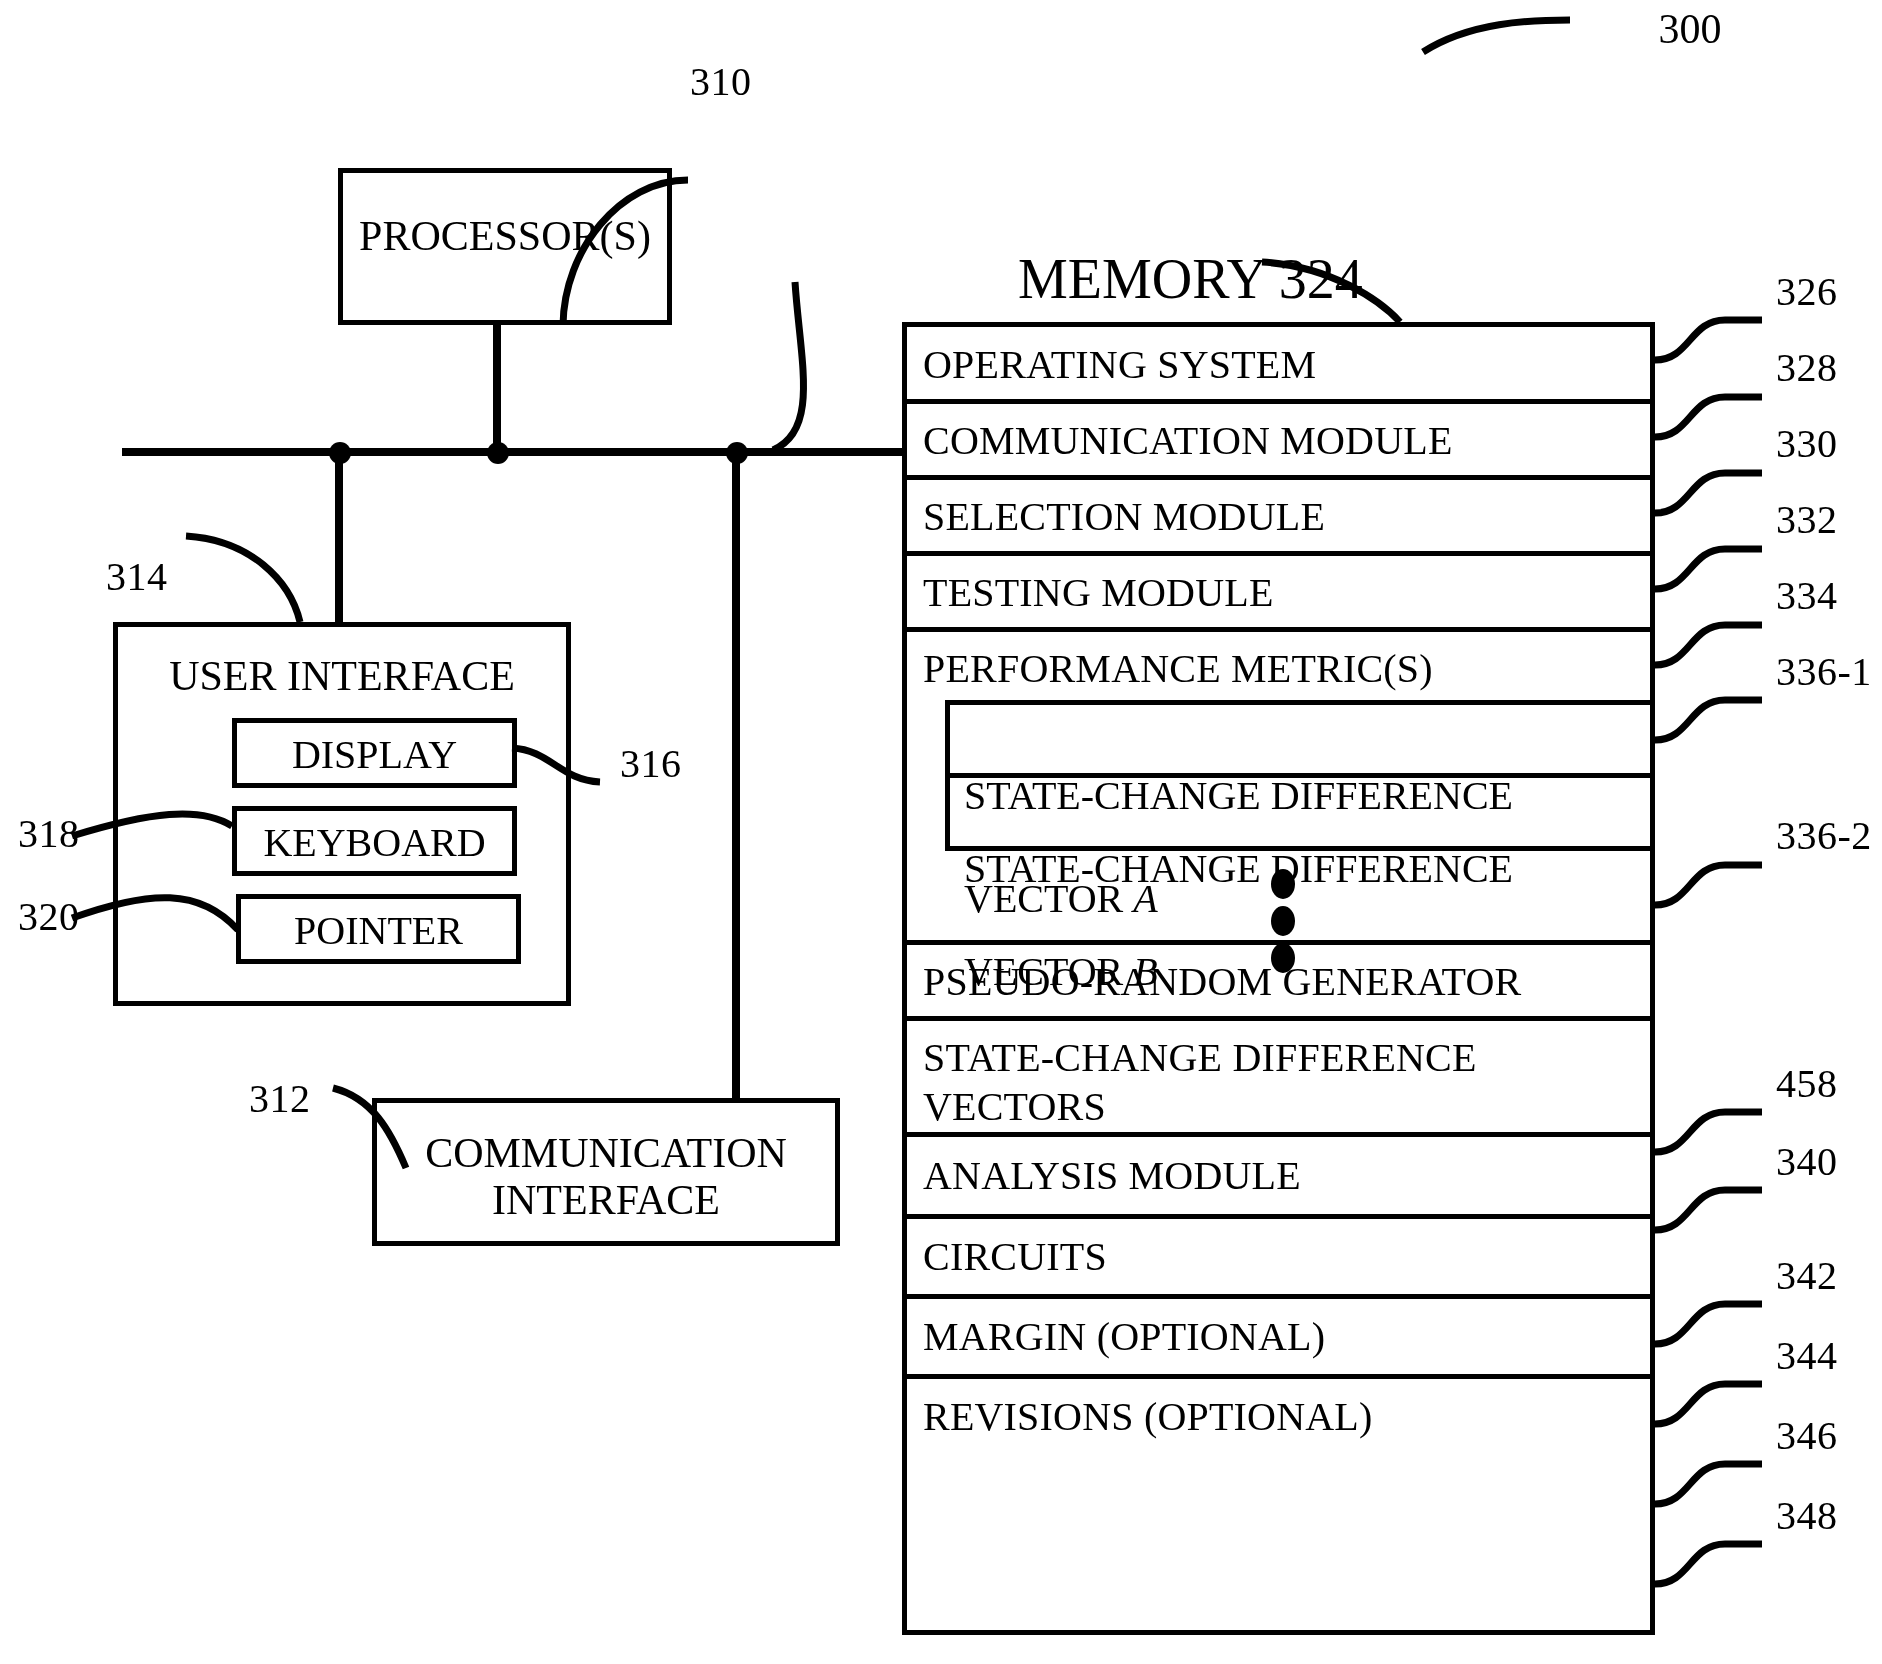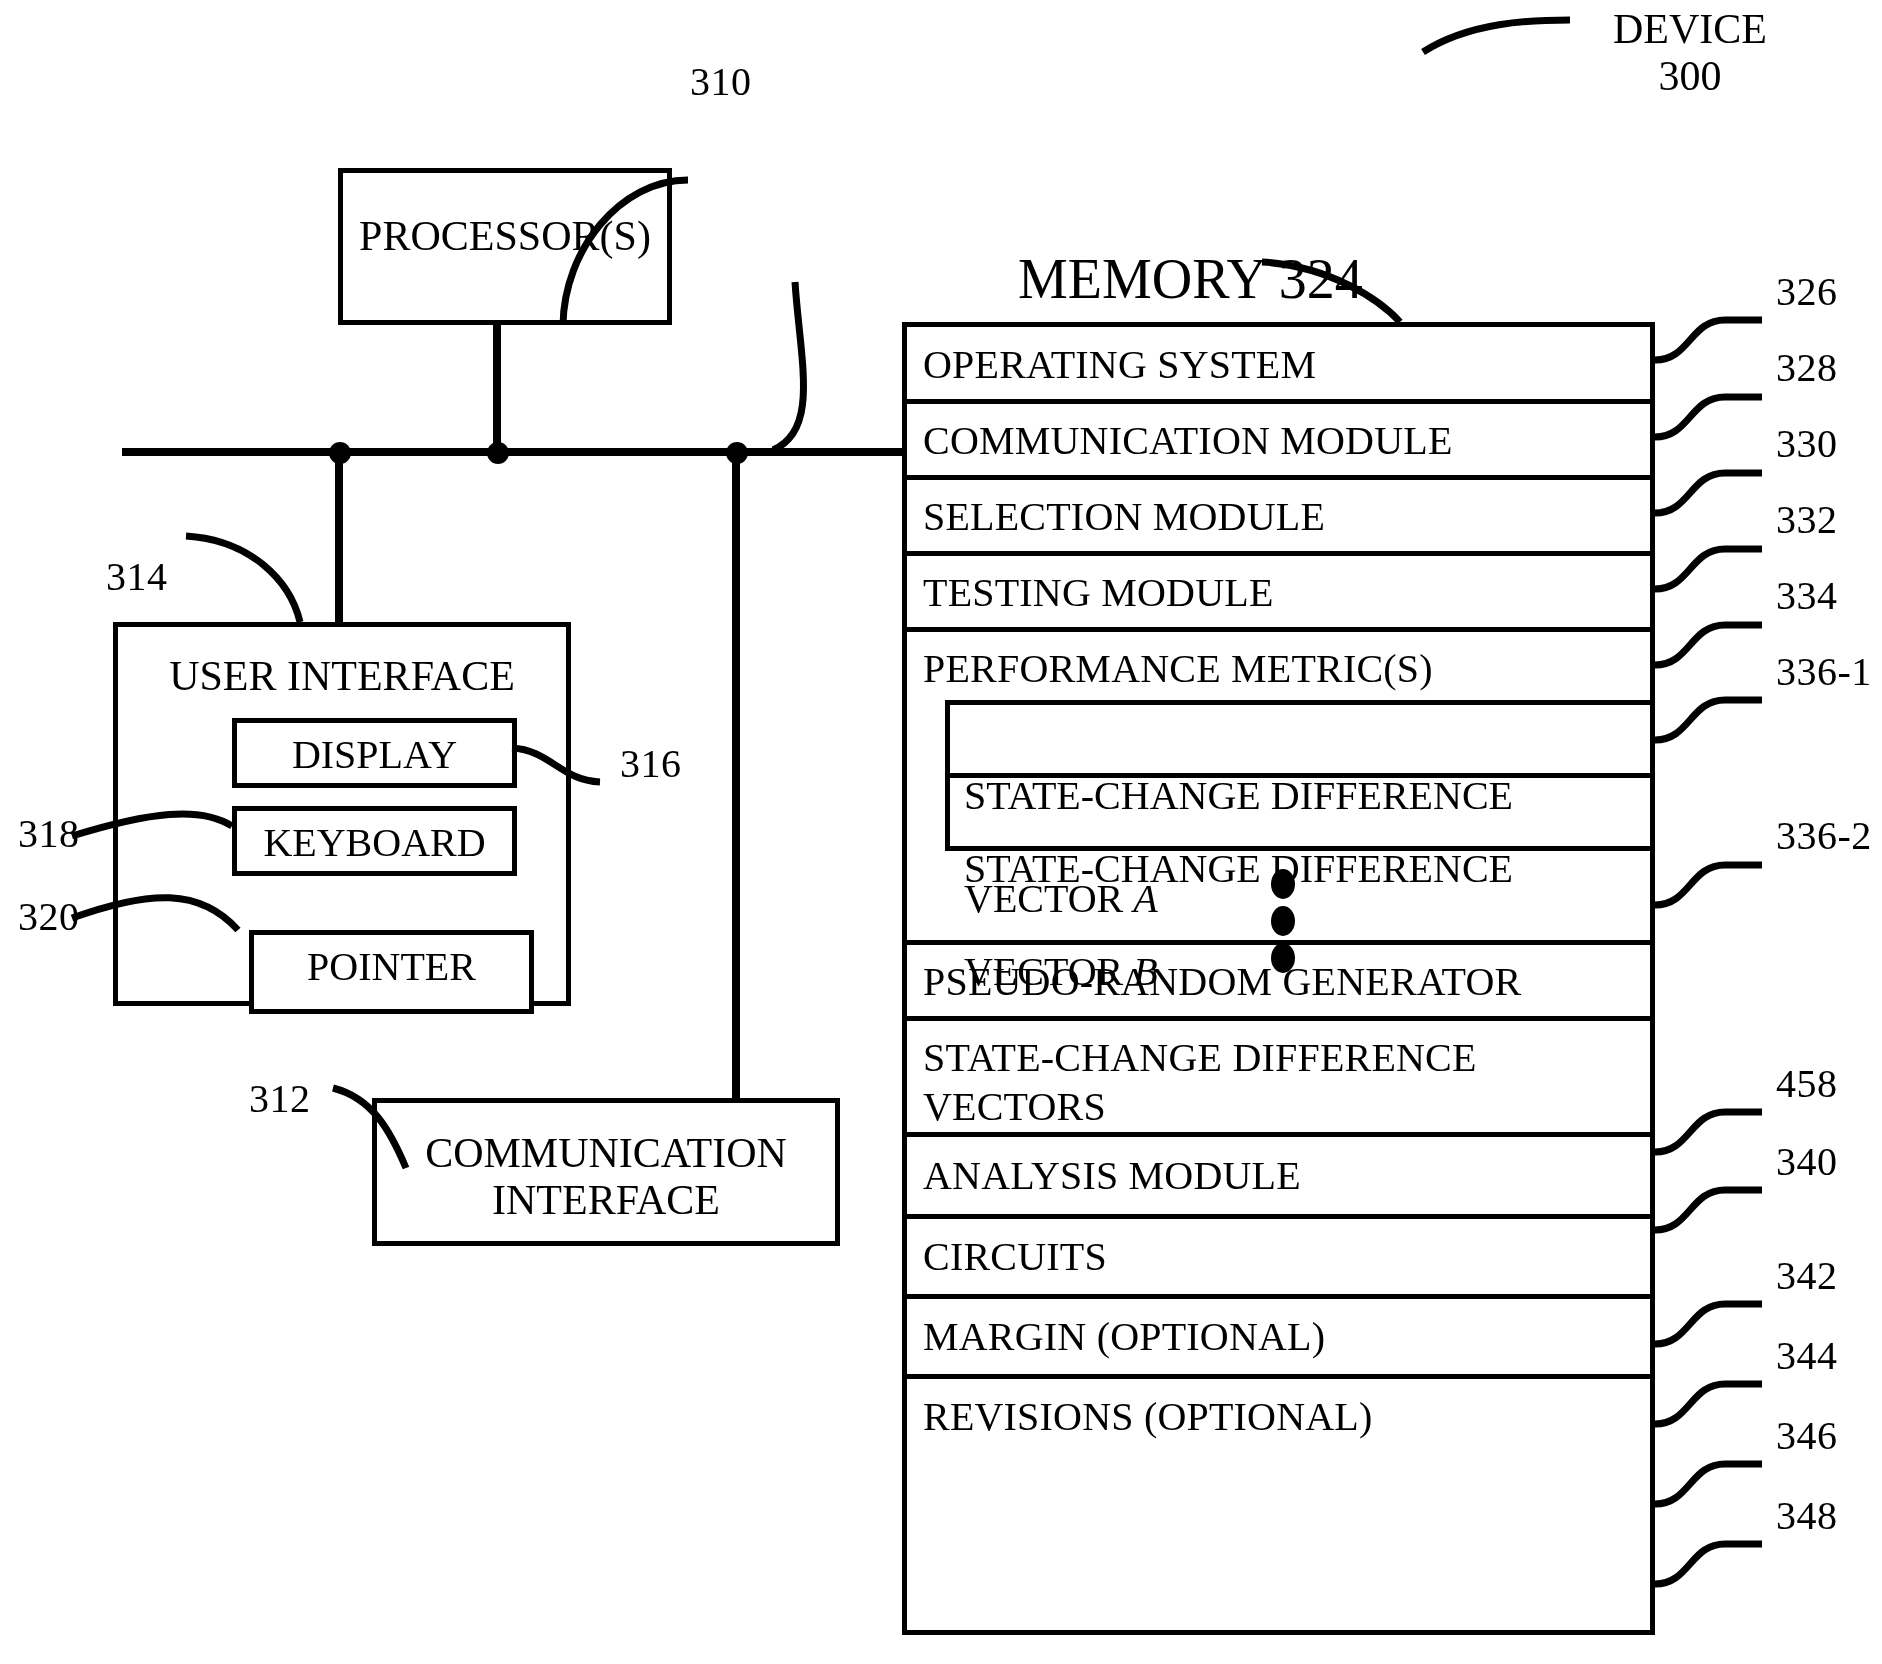--- a/index.html
+++ b/index.html
@@ -102,21 +102,20 @@
     background: #000;
     border-radius: 50%;
   }
 </style>
 </head>
 <body>
 
 <div id="page">
 
   <div class="lbl ctr" style="left:1540px; top:6px; width:300px; font-size:42px;">
-    <div>DEVICE</div>
     <div>300</div>
   </div>
 
   <div class="refnum" style="left:690px; top:58px;">310</div>
 
   <div class="box" style="left:338px; top:168px; width:334px; height:157px;">
     <div class="lbl ctr" style="left:0; top:40px; width:324px; font-size:42px;">PROCESSOR(S)</div>
   </div>
 
 
@@ -209,21 +208,21 @@
     <div class="lbl ctr" style="left:0; top:26px; width:448px; font-size:42px;">USER INTERFACE</div>
 
     <div class="inner-box" style="left:114px; top:91px; width:285px; height:70px;">
       <div class="lbl ctr" style="left:0; top:10px; width:275px; font-size:40px;">DISPLAY</div>
     </div>
 
     <div class="inner-box" style="left:114px; top:179px; width:285px; height:70px;">
       <div class="lbl ctr" style="left:0; top:10px; width:275px; font-size:40px;">KEYBOARD</div>
     </div>
 
-    <div class="inner-box" style="left:131px; top:267px; width:285px; height:84px;margin-top:36px;">
+    <div class="inner-box" style="left:118px; top:267px; width:285px; height:70px;">
       <div class="lbl ctr" style="left:0; top:10px; width:275px; font-size:40px;">POINTER</div>
     </div>
   </div>
 
   <div class="refnum" style="left:620px; top:740px;">316</div>
   <div class="refnum" style="left:18px; top:810px;">318</div>
   <div class="refnum" style="left:18px; top:893px;">320</div>
 
   <div class="refnum" style="left:249px; top:1075px;">312</div>
 

